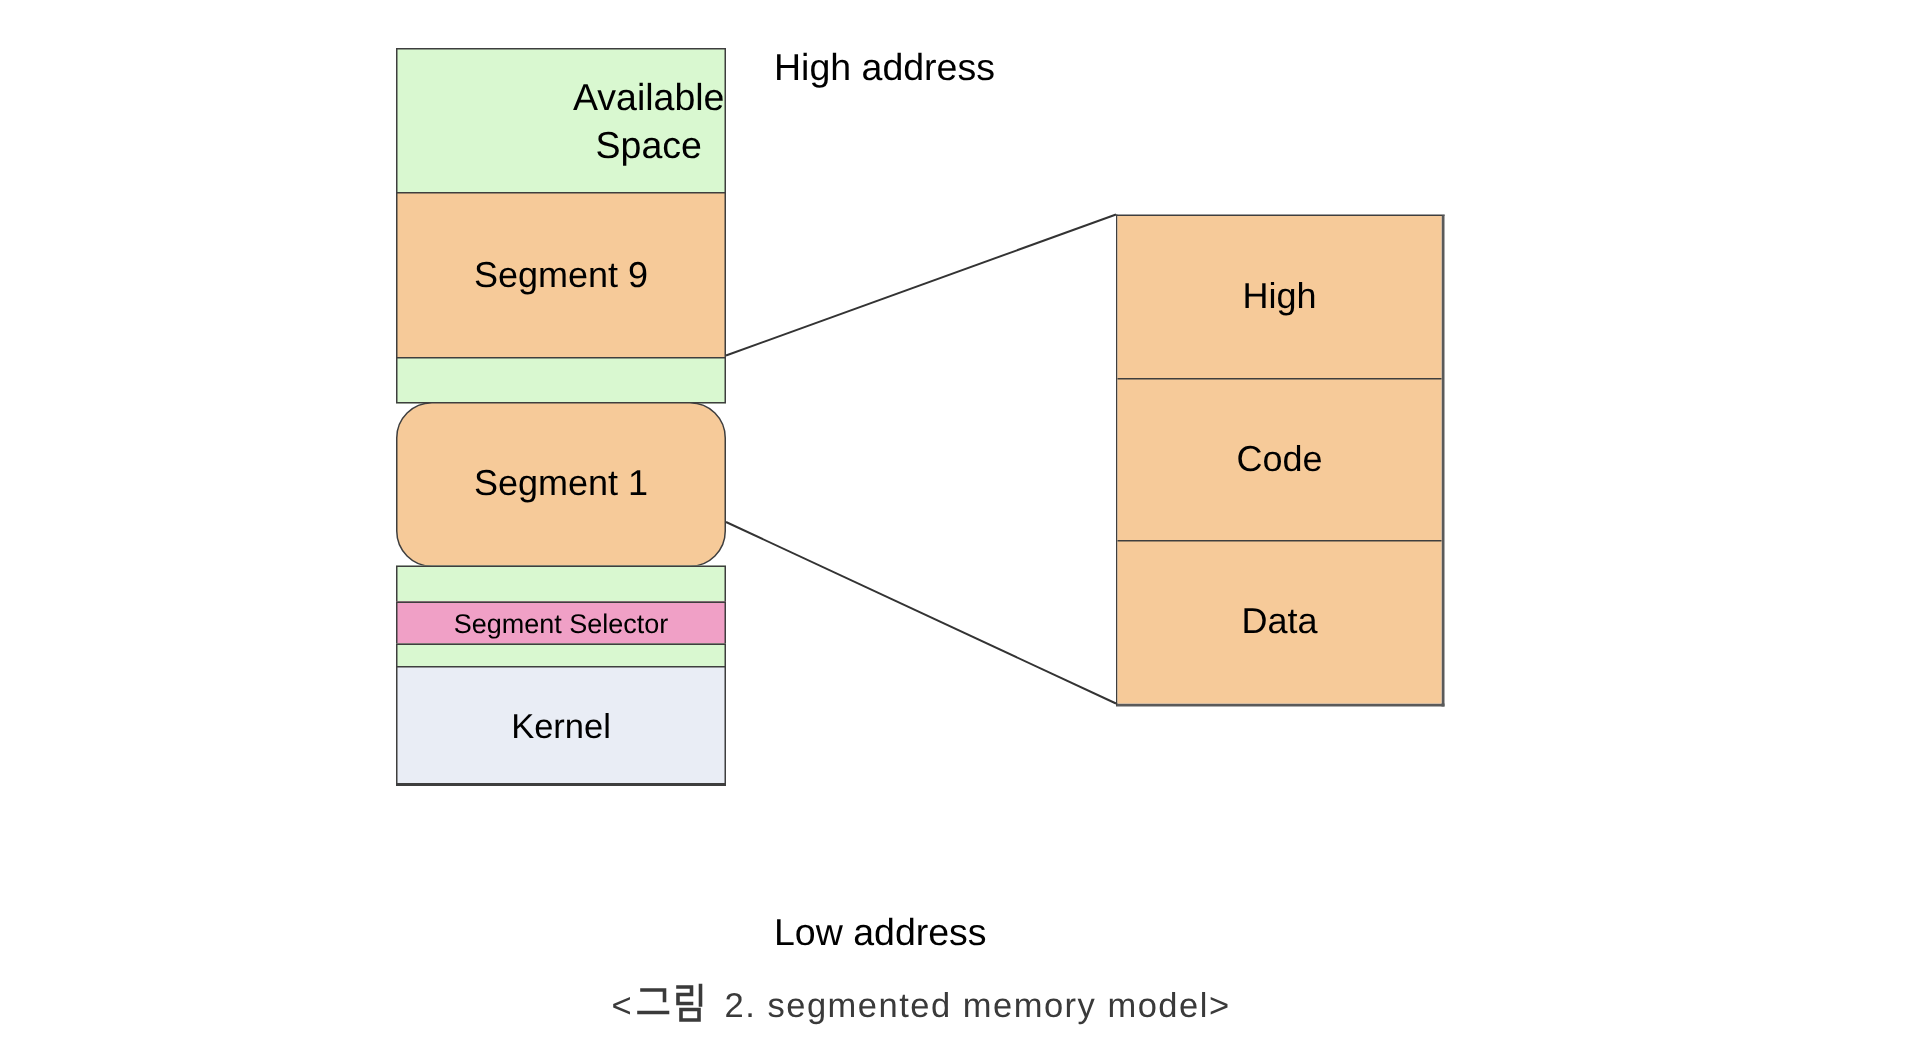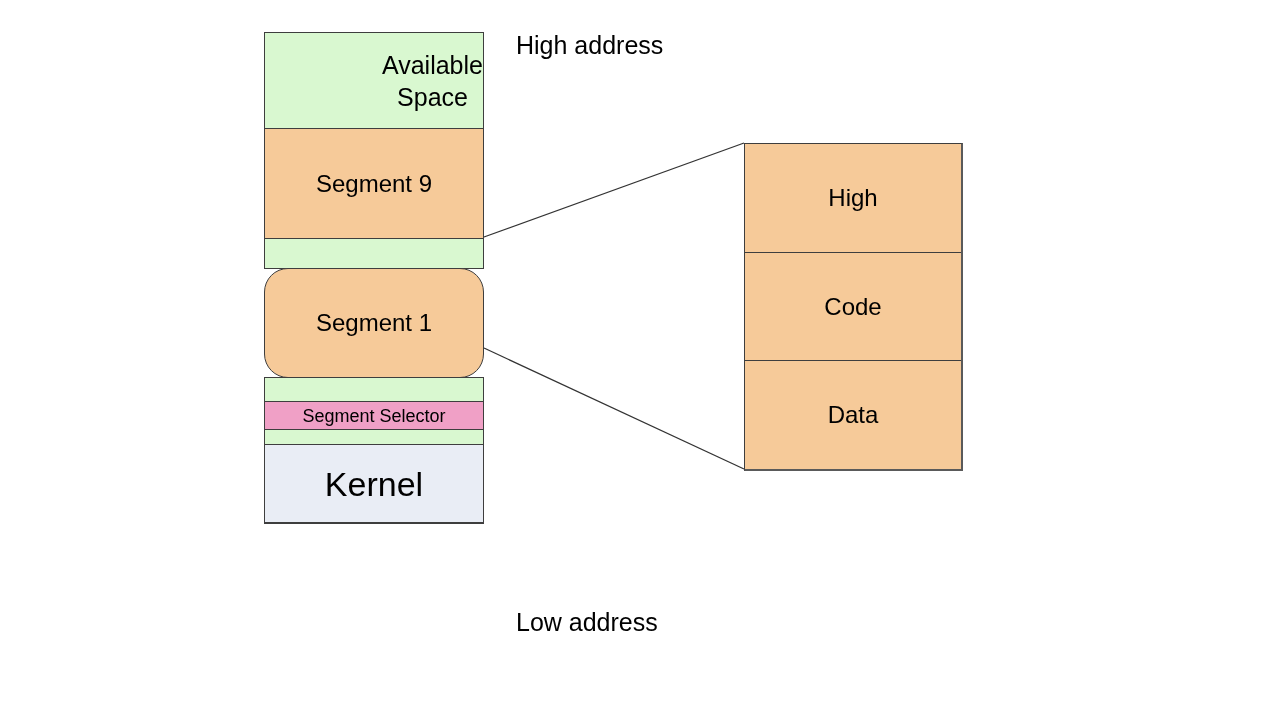--- a/index.html
+++ b/index.html
@@ -48,21 +48,21 @@
   .bg-pink     { background: var(--selector, #f0a0c6); }
   .bg-kernel   { background: var(--kernel, #e9edf5); }
   .h-seg3      { height: 110px; }
   .h-avail     { height: 97px; font-size: 25px; line-height: 32px; }
   .h-seg2      { height: 111px; }
   .h-strip1    { height: 31px; }
   .h-seg1      { height: 110px; border-radius: 24px; }
   .h-strip2    { height: 25px; }
   .h-selector  { height: 29px; font-size: 18px; text-align: center; }
   .h-strip3    { height: 16px; }
-  .h-kernel    { height: 80px; font-size: 34px; border-bottom-width: 2px; }
+  .h-kernel    { height: 80px; font-size: 23px; border-bottom-width: 2px; }
   
   .expanded {
     position: absolute;
     left: 744px;
     top: 143px;
     width: 219px;
     height: 328px;
     box-sizing: border-box;
     border: 1px solid var(--border, #3e3e3e);
     border-right-width: 2px;
@@ -153,14 +153,20 @@
       <span>High</span>
     </div>
     <div class="exp-cell">
       <span>Code</span>
     </div>
     <div class="exp-cell">
       <span>Data</span>
     </div>
   </div>
 
+  <div class="caption">
+    <span>&lt;</span><svg class="hangul" role="img" width="50" height="27" viewBox="0 0 50 27" xmlns="http://www.w3.org/2000/svg" aria-label="그림">
+      <path d="M4 5 H19 V12 M2 20 H21"></path>
+      <path d="M28 3 H37 V8 H28 V14 H37 M43 2 V15 M30 18 H42 V25 H30 Z"></path>
+    </svg><span>2. segmented memory model&gt;</span>
+  </div>
 
 </div>
 
 </body></html>

